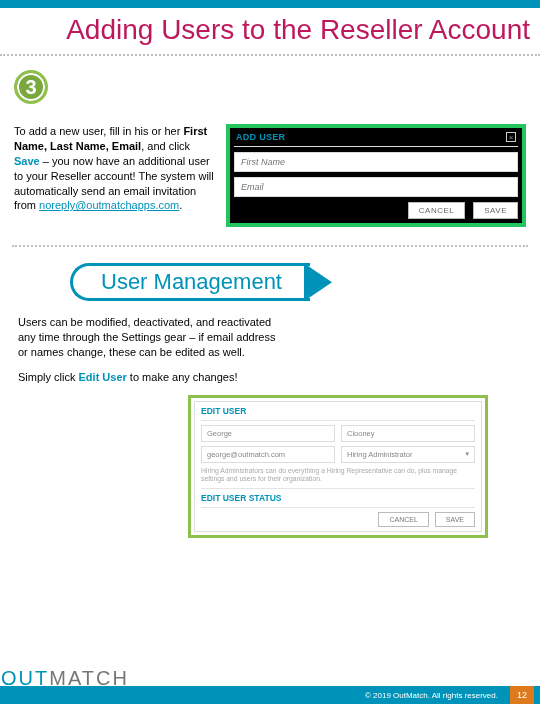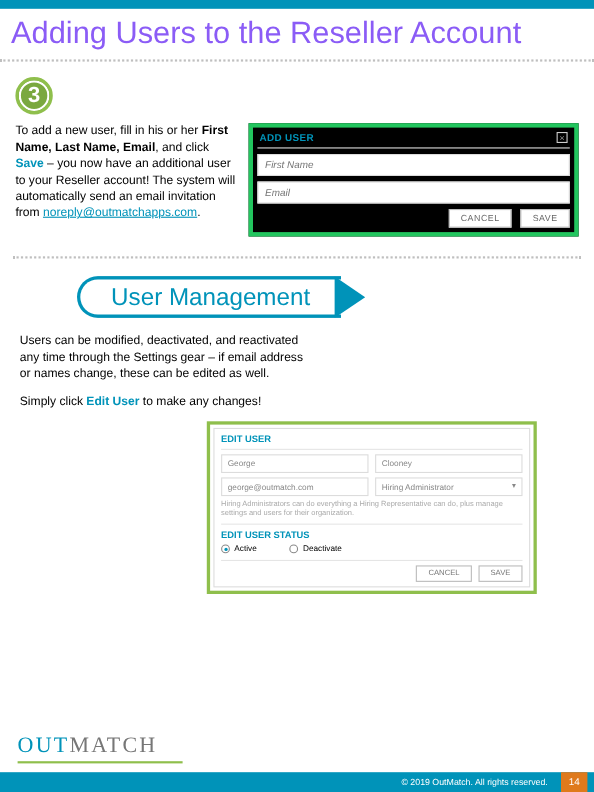--- a/index.html
+++ b/index.html
@@ -9,24 +9,24 @@
     font-family: "Segoe UI", Arial, sans-serif;
     background: #fff;
     position: relative;
     overflow: hidden;
   }
   .topbar {
     height: 8px;
     background: #0093b9;
   }
   .title {
-    text-align: left;
+    text-align: right;
     font-size: 28px;
     font-weight: 400;
-    color: #8b5cf6;
+    color: #be185d;
     padding: 6px 10px 2px;
     line-height: 1.15;
   }
   .dotted-divider {
     border: none;
     border-top: 2px dotted #bfbfbf;
     margin: 6px 0 10px;
   }
   .dotted-divider.sm { margin: 12px 12px; }
   .step-row {
@@ -45,20 +45,21 @@
     font-size: 20px;
     display: flex;
     align-items: center;
     justify-content: center;
     box-shadow: inset 0 0 0 2px #fff;
   }
   .section1 {
     display: flex;
     gap: 12px;
     padding: 0 14px 6px;
+    margin-top: 12px;
   }
   .body-text {
     font-size: 11px;
     line-height: 1.35;
     color: #000;
     width: 200px;
   }
   .body-text b { font-weight: 700; }
   .body-text .highlight { color: #0093b9; font-weight: 700; }
   .body-text a { color: #0093b9; text-decoration: underline; }
@@ -190,34 +191,33 @@
   .edit-user-card .hint { color:#aaa; margin:2px 0 4px; font-size:6.8px; line-height:1.3 }
   .edit-user-card .status-row { display:flex; gap:30px; align-items:center; margin:2px 0 6px;}
   .radio { width:8px; height:8px; border-radius:50%; border:1px solid #888; display:inline-block; vertical-align:middle; margin-right:4px; position:relative;}
   .radio.filled::after { content:""; position:absolute; inset:1.5px; background:#0093b9; border-radius:50%;}
   .caret { font-size:7px; color:#888; }
   .eu-btn-row { display:flex; justify-content:flex-end; gap:6px; }
   .eu-btn { font-size:7px; padding:3px 10px; border:1px solid #bbb; background:#fff; color:#777;}
 
   .footer-logo {
     position: absolute;
-    left: 16px;
+    left: 1px;
     bottom: 26px;
     font-size: 20px;
     font-weight: 300;
     letter-spacing: 2px;
     color: #0093b9;
-    font-family: Liberation Serif, serif;
   }
   .footer-logo .match { color: #777; }
   .footer-logo .bar { display:block; width:150px; height:2px; background:#8fbf4c; margin-top:2px;}
 
   .footer {
     position: absolute;
-    bottom: 0;
+    bottom: 16px;
     left: 0;
     right: 0;
     height: 18px;
     background: #0093b9;
     display: flex;
     justify-content: flex-end;
     align-items: center;
     gap: 12px;
     padding: 0 6px 0 0;
     font-size: 8px;
@@ -299,34 +299,30 @@
             <span>george@outmatch.com</span>
           </div>
         <div class="fld">
             <span>Hiring Administrator</span>
             <span class="caret">▾</span>
           </div>
       </div>
       <div class="hint">Hiring Administrators can do everything a Hiring Representative can do, plus manage settings and users for their organization.</div>
       <hr>
       <div class="ctitle">EDIT USER STATUS</div>
-      <div class="status-row">
-        <label><span class="radio filled"></span><span>Active</span></label>
-        <label><span class="radio"></span><span>Deactivate</span></label>
-      </div>
       <hr>
       <div class="eu-btn-row">
         <button class="eu-btn">CANCEL</button>
         <button class="eu-btn">SAVE</button>
       </div>
     </div>
   </div>
 </div>
 
 <div class="footer-logo">
   <span>OUT</span><span class="match">MATCH</span>
   <span class="bar"></span>
 </div>
 
 <div class="footer">
   <span>© 2019 OutMatch. All rights reserved.</span>
-  <span class="pg">14</span>
+  <span class="pg">12</span>
 </div>
 
 </body></html>

